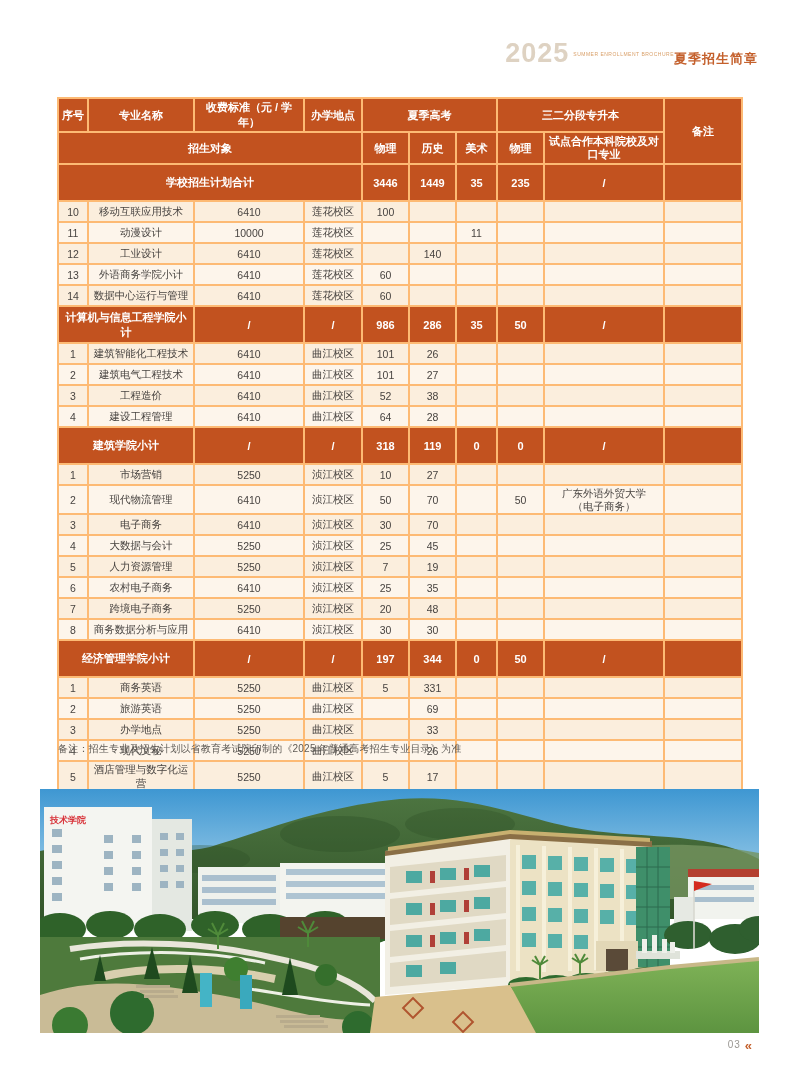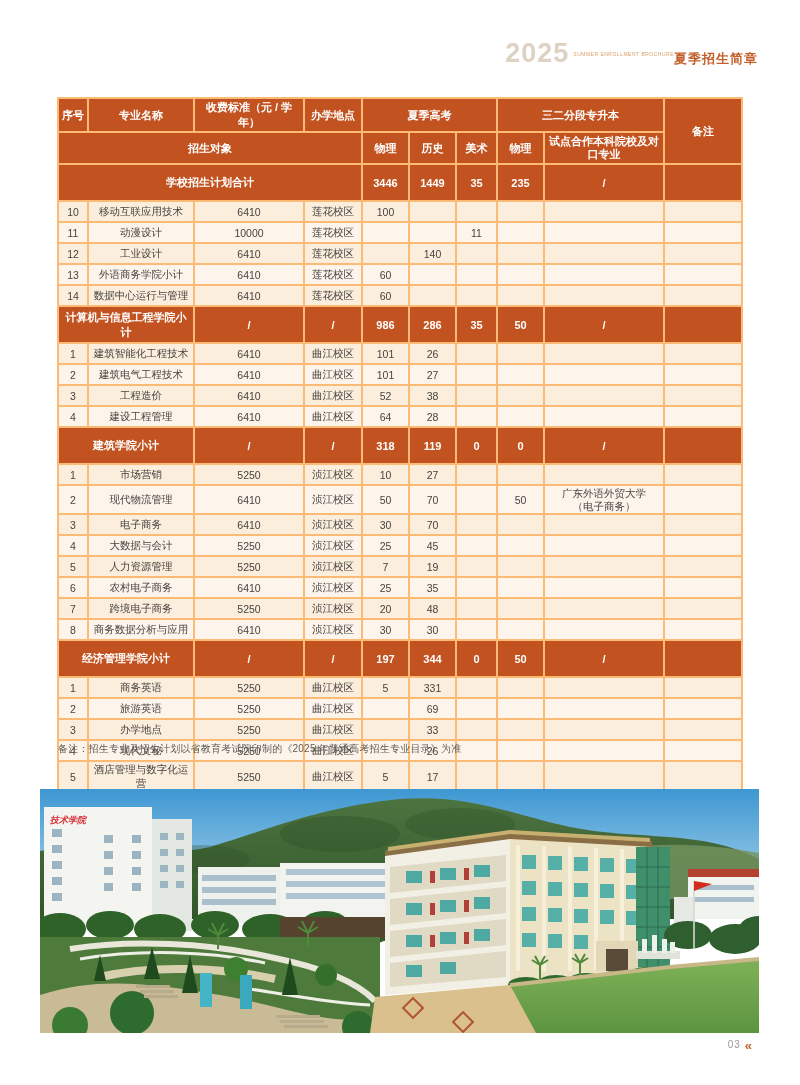--- a/index.html
+++ b/index.html
@@ -23,21 +23,21 @@
   tr.head2 th { background:#c2521f; color:#fff; font-weight:bold; height:30px; font-size:11px; line-height:1.15; }
   tr.orange-row td { background:#c2521f; color:#fff; font-weight:bold; height:35px; font-size:11px; }
   tr.row-a td { background:#fbeedd; height:19px; }
   tr.row-b td { background:#fdf5eb; height:19px; }
   td.pilot { white-space:pre-line; line-height:1.2; font-size:10px; }
 
   
   .note { position:absolute; left:58px; top:742px; font-size:10px; color:#5f5b56; letter-spacing:.2px; }
 
   
-  .photo { position:absolute; left:40px; top:789px; width:719px; height:244px; overflow:hidden;font-style:italic; }
+  .photo { position:absolute; left:40px; top:789px; width:719px; height:244px; overflow:hidden; }
   .photo svg { display:block; }
 
   
   .pagenum { position:absolute; right:48px; top:1039px; display:flex; align-items:flex-start; gap:4px; }
   .pagenum .num { font-size:10px; color:#9a9792; letter-spacing:1px; }
   .pagenum .chev { font-size:13px; font-weight:bold; color:#c4602c; line-height:1; }
 </style>
 </head>
 <body>
 

